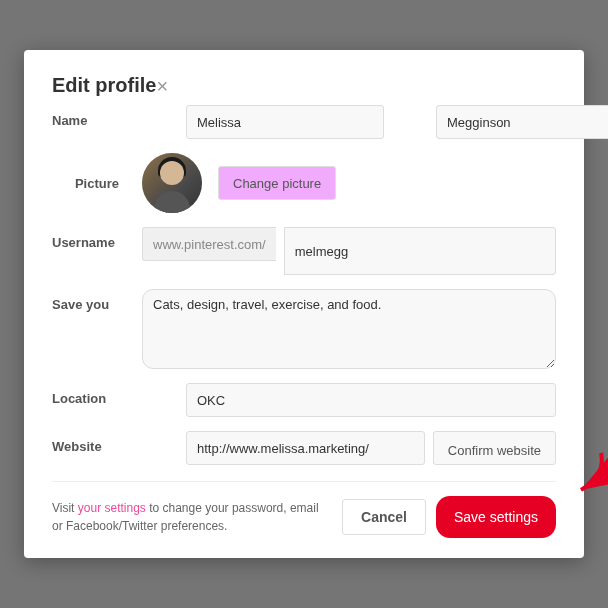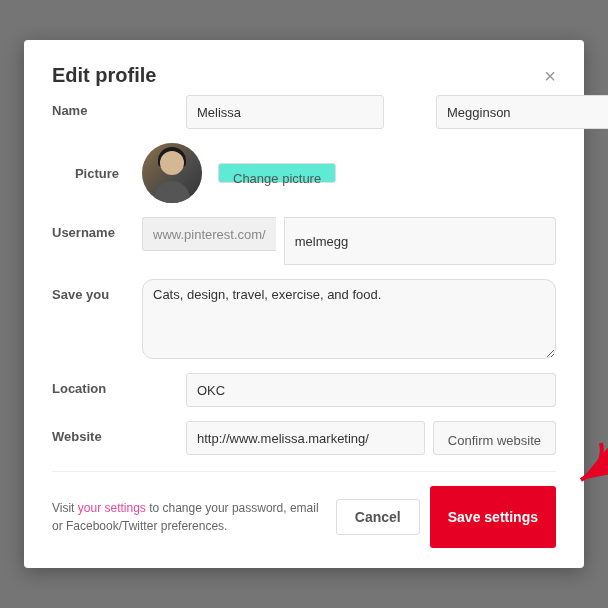--- a/index.html
+++ b/index.html
@@ -39,21 +39,20 @@
       border-radius: 4px;
       width: 560px;
       padding: 24px 28px 20px 28px;
       position: relative;
       z-index: 2;
       box-shadow: 0 4px 20px rgba(0,0,0,0.3);
     }
 
     .modal-header {
       display: flex;
-      justify-content: space-between;
       align-items: center;
       margin-bottom: 8px;
     }
 
     .modal-title {
       font-size: 20px;
       font-weight: 700;
       color: #333;
     }
 
@@ -180,26 +179,26 @@
       transform: translateX(-50%);
       width: 28px;
       height: 20px;
       background: #1a1a1a;
       border-radius: 14px 14px 4px 4px;
     }
 
     .change-picture-btn {
       border: 1px solid #ddd;
       border-radius: 3px;
-      background: #5eead4;
+      background: #f0abfc;
       padding: 7px 14px;
       font-size: 13px;
       color: #555;
       cursor: pointer;
-      height: 20px;
+      height: 34px;
     }
 
     
     .username-prefix {
       border: 1px solid #ddd;
       border-radius: 3px 0 0 3px;
       background: #f0f0f0;
       padding: 7px 10px;
       font-size: 13px;
       color: #888;
@@ -294,26 +293,26 @@
       padding: 9px 18px;
       font-size: 14px;
       color: #555;
       cursor: pointer;
       font-weight: 600;
     }
 
     .save-btn {
       background: #e60023;
       border: none;
-      border-radius: 3px;
-      padding: 23px 18px;
+      border-radius: 14px;
+      padding: 13px 18px;
       font-size: 14px;
       color: #fff;
       cursor: pointer;
-      font-weight: 700;
+      font-weight: 400;
     }
 
     
     .arrow-wrapper {
       position: relative;
       display: inline-block;
     }
 
     .red-arrow-svg {
       position: absolute;

